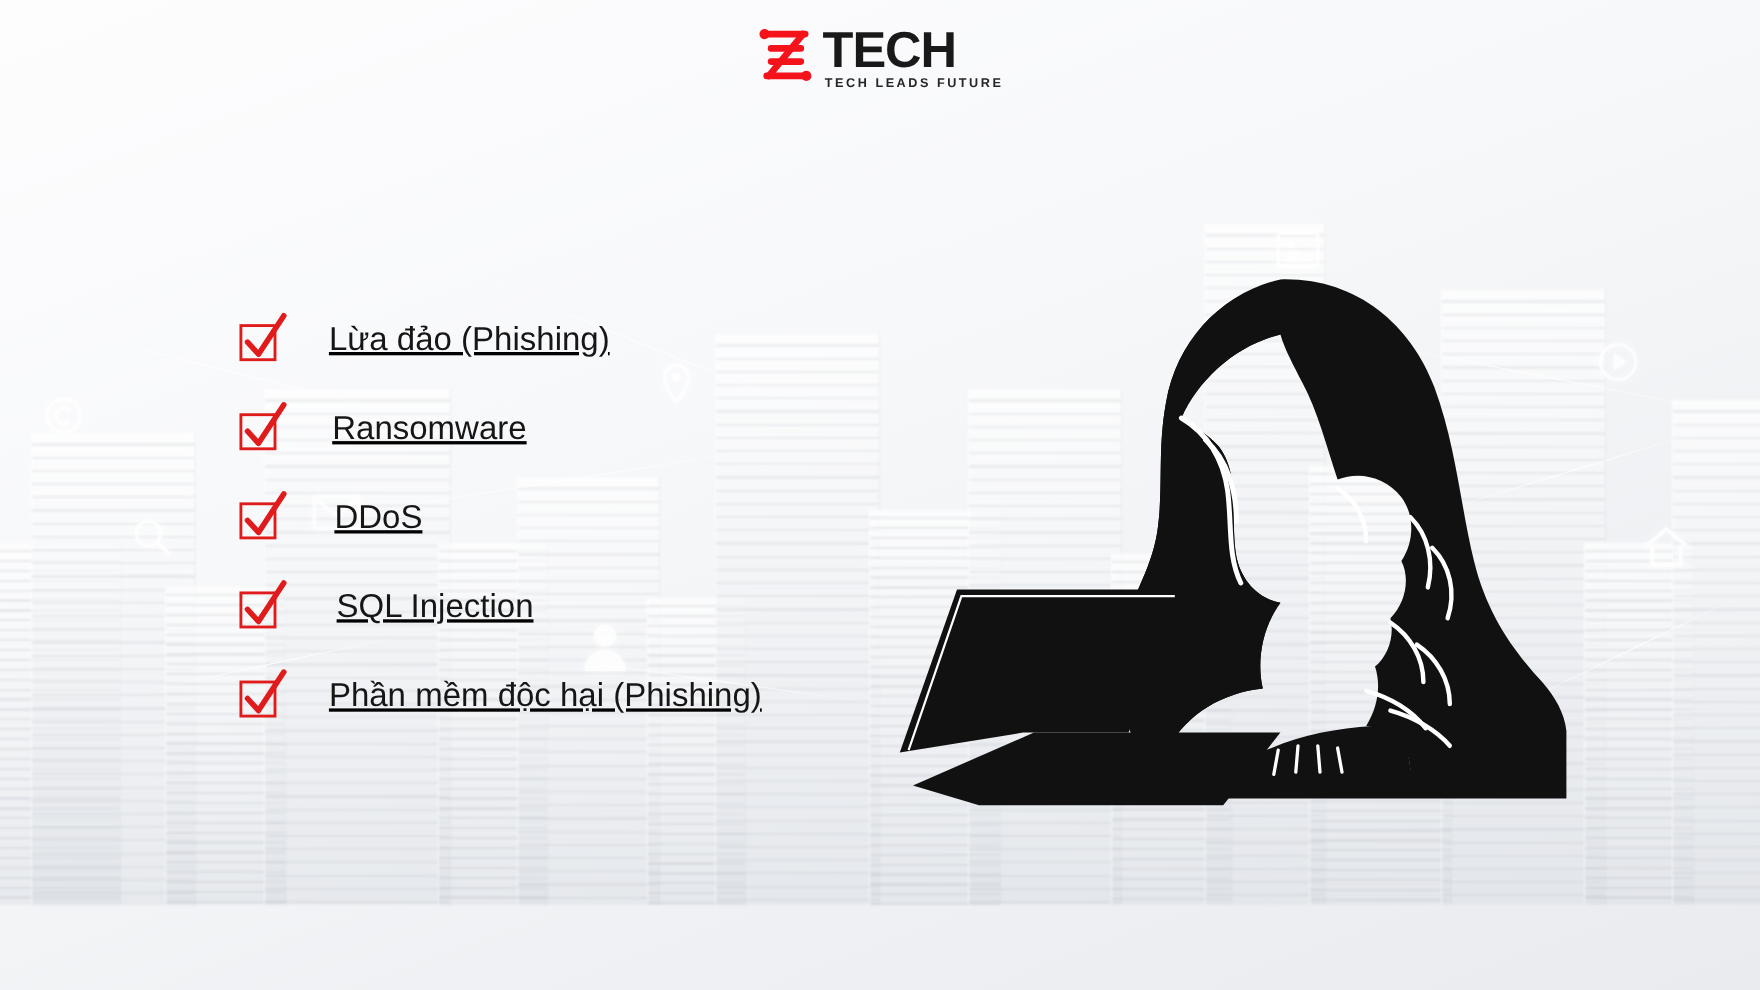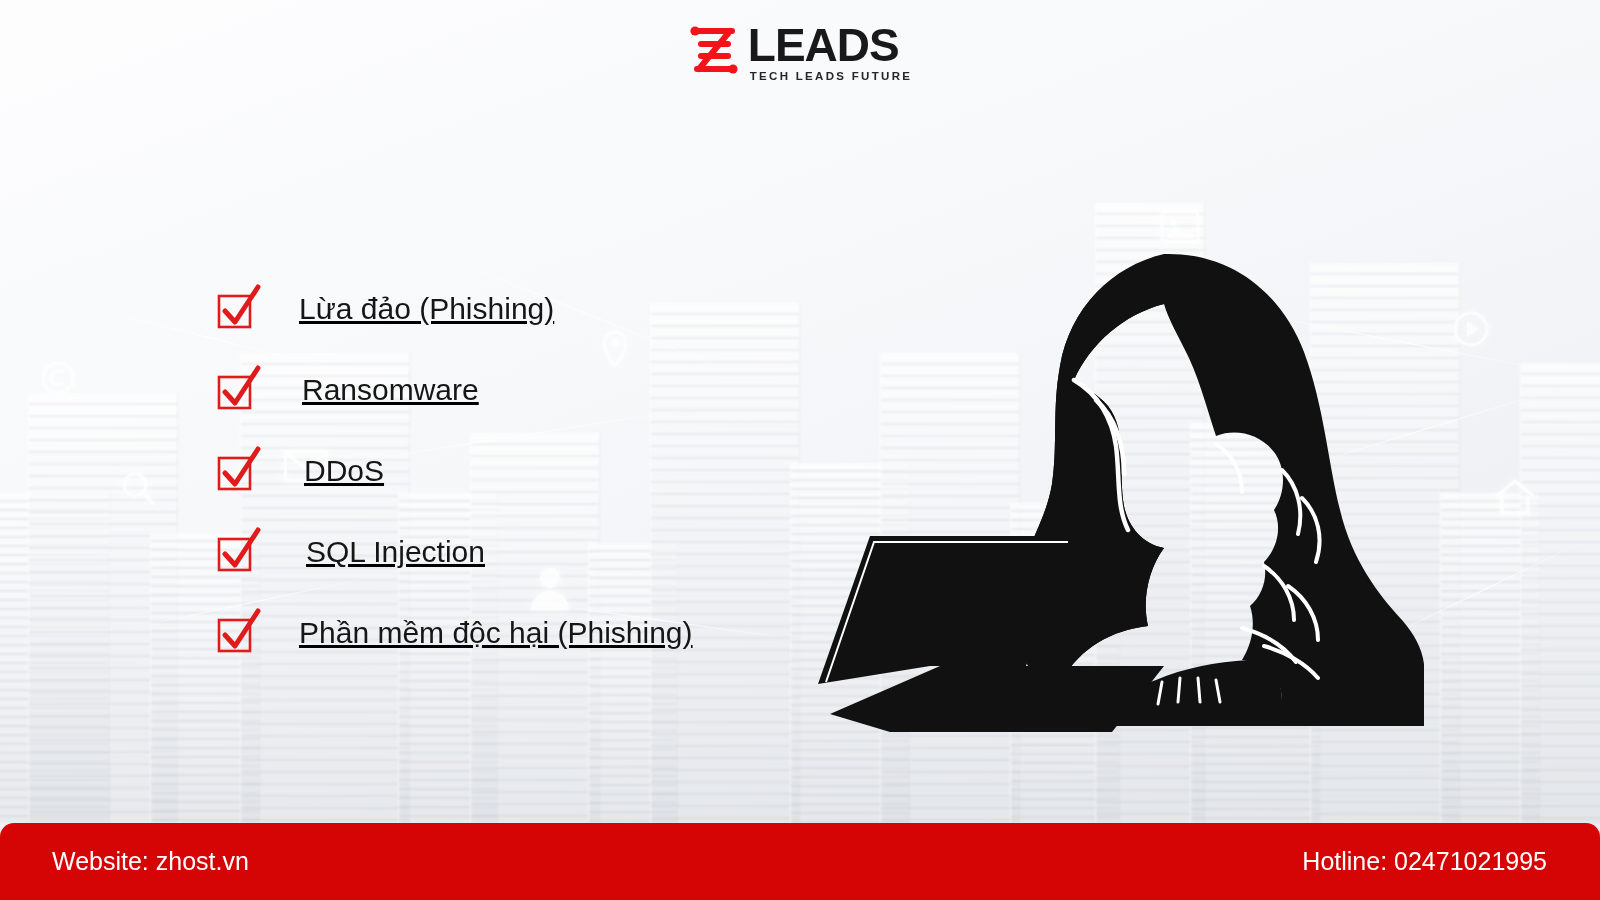--- a/index.html
+++ b/index.html
@@ -215,21 +215,21 @@
           <path d="M42 9 L11 47"></path>
           <path d="M9 47 H45"></path>
           <path d="M13 22 H40"></path>
           <path d="M13 34 H40"></path>
         </g>
         <circle cx="7" cy="9" r="4.6" fill="#F4121B"></circle>
         <circle cx="45" cy="47" r="4.6" fill="#F4121B"></circle>
       </svg>
     </span>
     <span class="wordwrap">
-      <span class="word">LEADS</span>
+      <span class="word">TECH</span>
       <span class="tag">TECH LEADS FUTURE</span>
     </span>
   </div>
 
 
   <div id="list">
 
     <div class="row">
       <span class="cbox">
         <svg width="48" height="48" viewBox="0 0 48 48">
@@ -362,18 +362,14 @@
 
         <path d="M18 466 L128 418 L352 418 L300 484 L78 484 Z"></path>
 
         <path d="M6 436 L58 288 L262 288 L214 418 L118 418 Z"></path>
 
         <path d="M14 434 L62 294 L256 294" stroke="#ffffff" stroke-width="2" fill="none"></path>
       </g>
     </svg>
   </div>
 
-  <div id="footer">
-    <span class="ftext left">Website: zhost.vn</span>
-    <span class="ftext right">Hotline: 02471021995</span>
-  </div>
 
 </div>
 
 </body></html>

